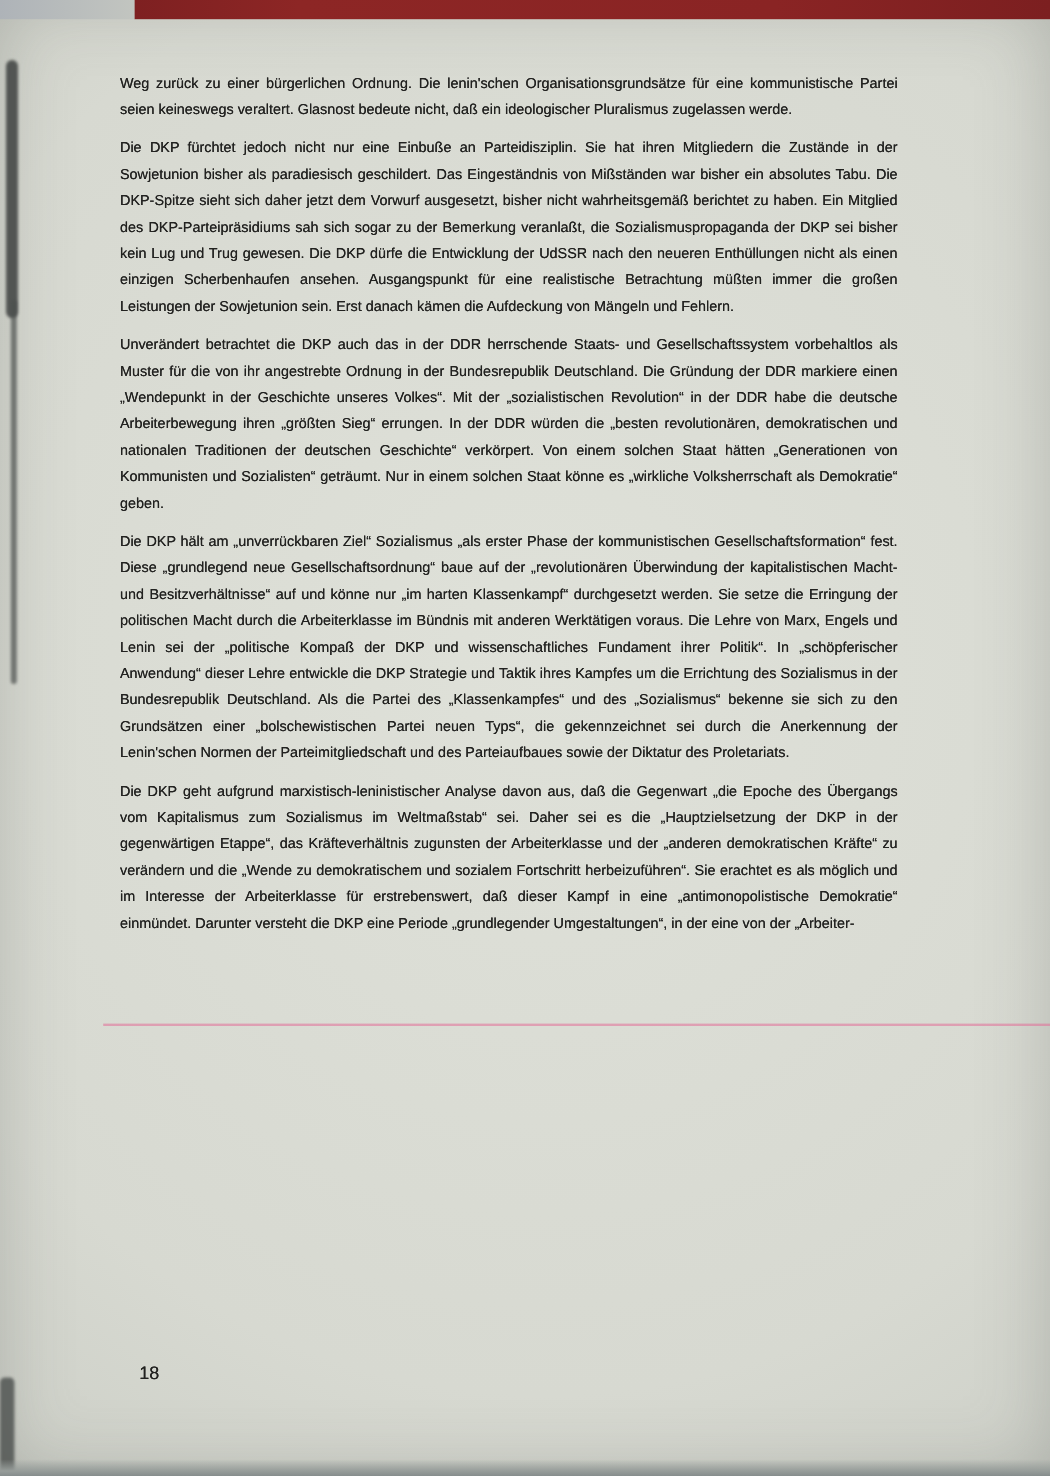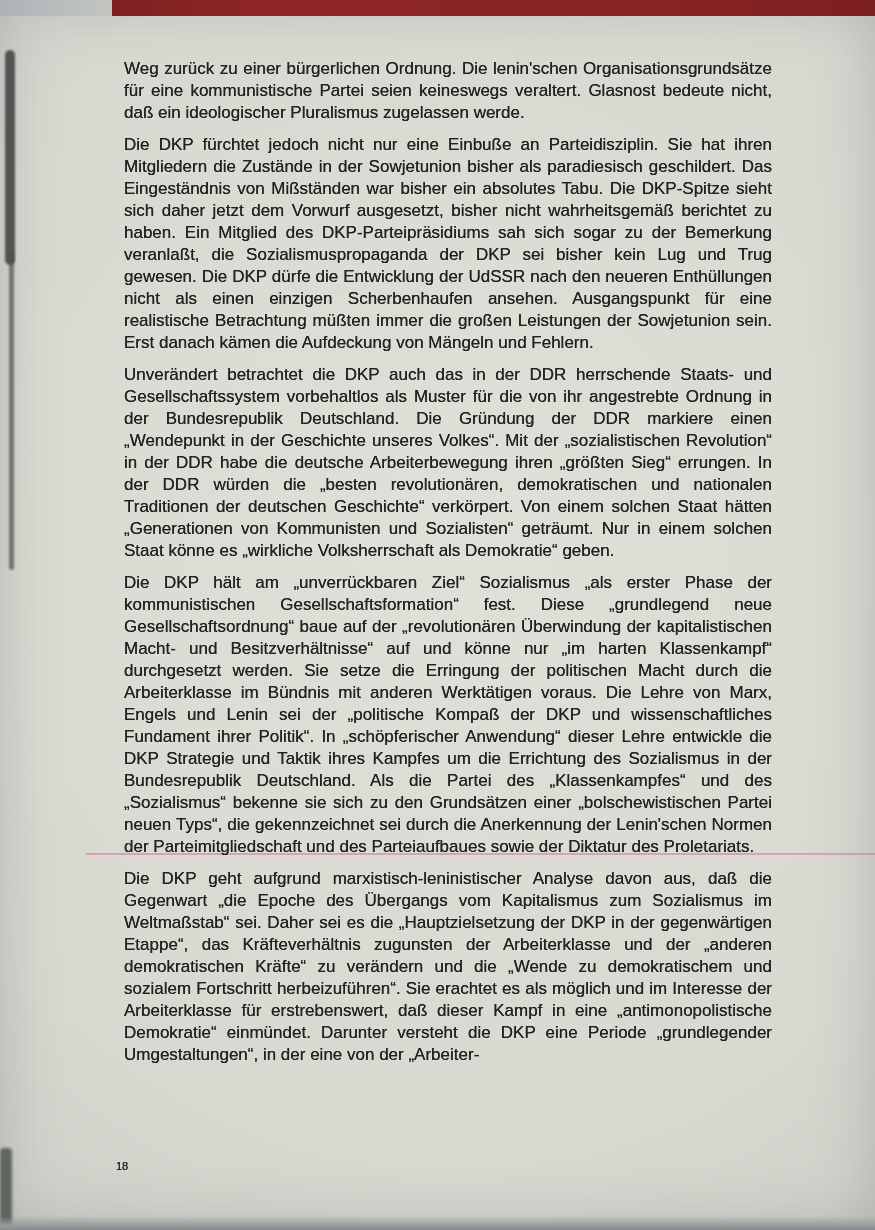--- a/index.html
+++ b/index.html
@@ -42,32 +42,32 @@
   .bottom-edge {
     position: absolute; left: 0; right: 0; bottom: 0; height: 14px;
     background: linear-gradient(180deg, rgba(150,156,152,0) 0%, #979d9a 70%, #868d8d 100%);
   }
   
   .artifact-line {
     position: absolute; left: 86px; right: 0; top: 853px; height: 2px;
     background: rgba(226,110,152,0.55);
   }
   .text-block {
-    position: absolute; left: 124px; top: 58px; width: 648px;
-    font-size: 17px; line-height: 22px;
+    position: absolute; left: 100px; top: 58px; width: 648px;
+    font-size: 12px; line-height: 22px;
     color: #222220;
     text-align: justify;
     text-shadow: 0 0 0.55px rgba(25,25,25,0.9);
     hyphens: auto;
     -webkit-hyphens: auto;
   }
   .text-block p { margin: 0 0 10px 0; }
   .page-number {
-    position: absolute; left: 116px; top: 1160px;
-    font-size: 11px; color: #222220;
+    position: absolute; left: 116px; top: 1136px;
+    font-size: 15px; color: #222220;
     text-shadow: 0 0 0.55px rgba(25,25,25,0.9);
   }
 </style>
 </head>
 <body>
 
 <div class="scan-page">
 
   <div class="header-bar"></div>
   <div class="top-left-strip"></div>

